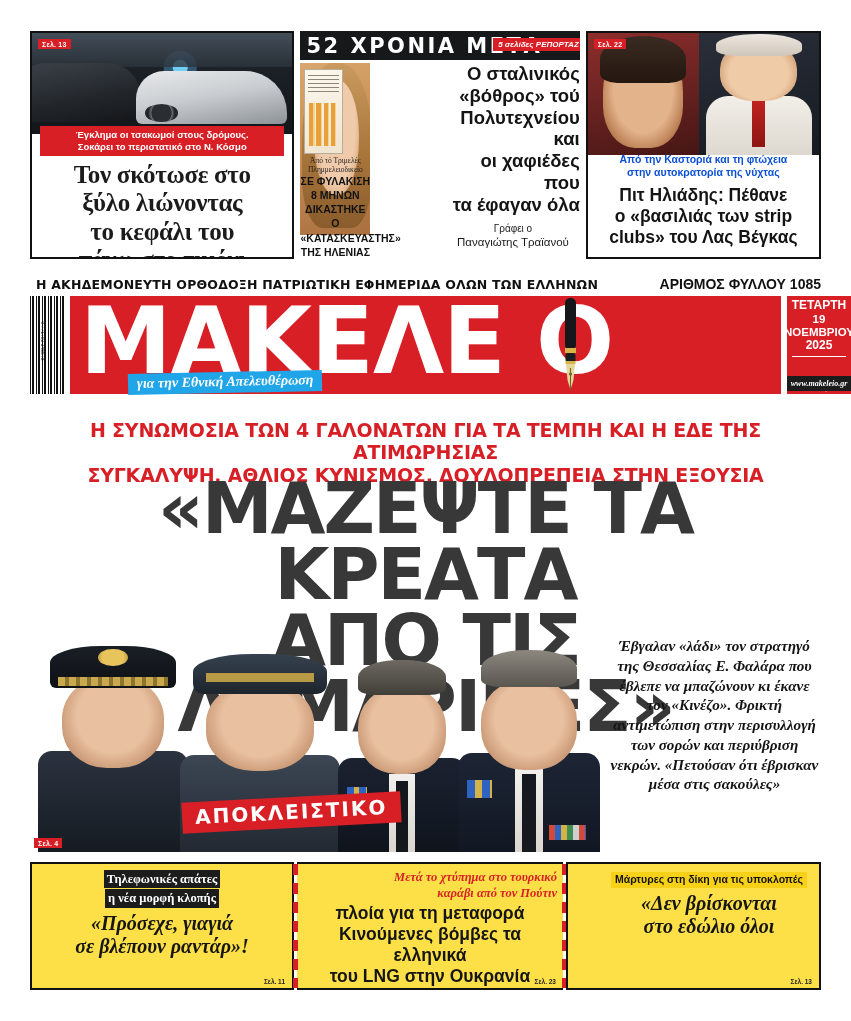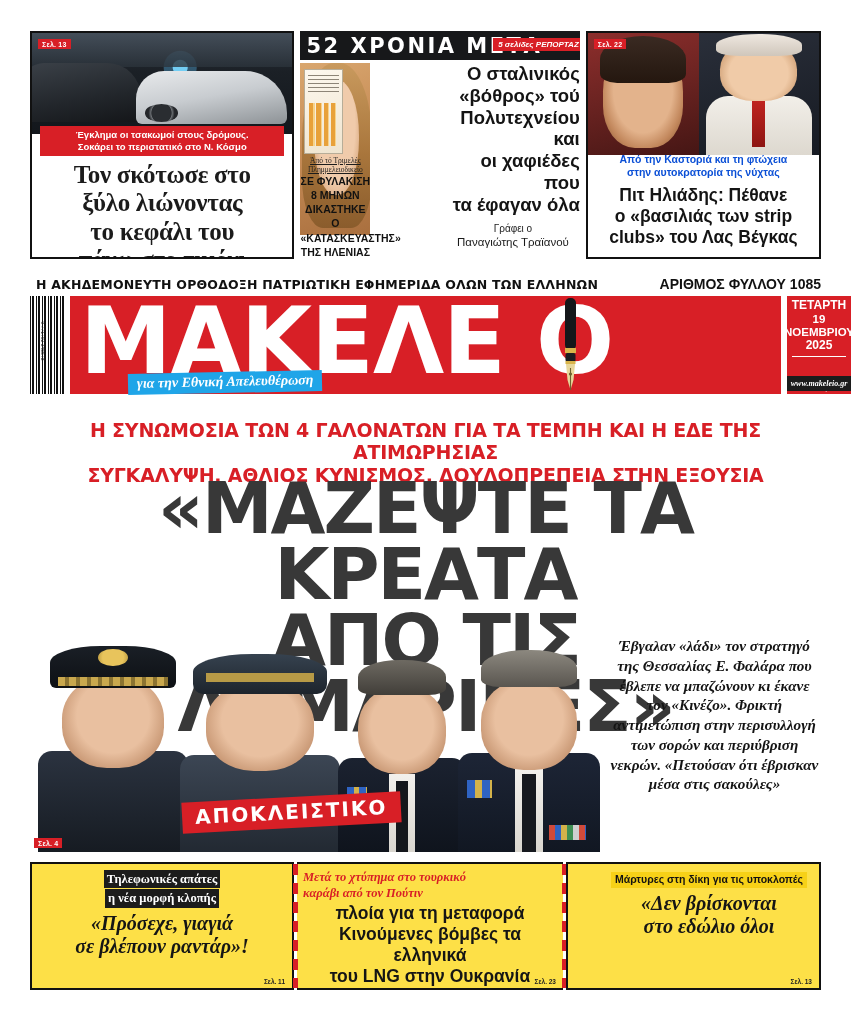--- a/index.html
+++ b/index.html
@@ -64,21 +64,21 @@
   .hair:after{content:"";position:absolute;left:18%;top:10%;width:64%;height:70%;
     background:radial-gradient(ellipse at 50% 40%,#f0cbab 0 58%,#dcae86 78%,rgba(0,0,0,0) 80%);
     border-radius:48%;}
   .adbox{position:absolute;left:4px;top:6px;width:52%;height:48%;
     background:linear-gradient(160deg,#fdf8ee,#efe4cf);border:1px solid #b7ad98;z-index:3;}
   .adbox .lines{position:absolute;left:6%;top:6%;width:86%;height:22%;
     background:repeating-linear-gradient(180deg,#8d8577 0 1px,rgba(0,0,0,0) 1px 4px);}
   .adbox .bottles{position:absolute;left:10%;bottom:8%;width:78%;height:52%;
     background:repeating-linear-gradient(90deg,#e8a13a 0 16%,#f7d38a 16%,#f7d38a 20%,rgba(0,0,0,0) 20% 26%);}
   .t2-cap{position:absolute;left:0;bottom:0;width:50%;}
-  .t2-cap-top{font-family:"Liberation Serif",serif;font-size:7.5px;text-align:center;color:#1c1c1c;text-decoration:underline;}
+  .t2-cap-top{font-family:"Liberation Serif",serif;font-size:7.5px;text-align:center;color:#1c1c1c;}
   .t2-cap-main{font-size:10.5px;font-weight:bold;text-align:center;line-height:1.35;color:#111;}
   .t2-text{width:50%;padding-left:6px;box-sizing:border-box;}
   .t2-head{font-weight:bold;font-size:18.5px;line-height:1.18;text-align:right;color:#141414;}
   .t2-by{margin-top:6px;text-align:center;font-size:11.5px;line-height:1.3;color:#1a1a1a;}
   .t2-by .small{font-size:10px;}
 
   
   .t3-photos{position:absolute;left:0;top:0;width:100%;height:122px;display:flex;}
   .t3-p1{width:48%;background:linear-gradient(165deg,#8d2e2c 0%,#6d2422 45%,#451614 100%);position:relative;overflow:hidden;}
   .t3-p2{width:52%;background:linear-gradient(165deg,#2a2f3a 0%,#161a22 100%);position:relative;overflow:hidden;}
@@ -165,21 +165,21 @@
   .bot{position:relative;border:2px solid #111;box-sizing:border-box;background:#fde047;padding:5px 6px 0 6px;}
   .b1{width:264px;}
   .b2{width:266px;border-left:none;border-right:none;}
   .b3{width:255px;padding-left:37px;}
   .dashed{position:absolute;top:0;bottom:0;width:5px;
     background:repeating-linear-gradient(180deg,#d81f26 0 11px,rgba(0,0,0,0) 11px 19px);}
   .d-left{left:-4px;} .d-right{right:-4px;}
   .b-kick-dark{background:#1c1c1c;color:#fff;text-align:center;font-weight:bold;
     font-size:12.5px;line-height:1.3;font-family:"Liberation Serif",serif;padding:1px 3px;
     display:inline-block;}
-  .b-kick-red{color:#d81f26;text-align:left;font-weight:bold;font-style:italic;
+  .b-kick-red{color:#d81f26;text-align:right;font-weight:bold;font-style:italic;
     font-size:12.5px;line-height:1.28;font-family:"Liberation Serif",serif;}
   .b-kick-yel{background:#f7d117;color:#111;text-align:center;font-weight:bold;
     font-size:10.5px;line-height:1.3;padding:1px 4px;display:inline-block;}
   .b-head-serif{text-align:center;font-family:"Liberation Serif","DejaVu Serif",serif;
     font-style:italic;font-weight:bold;font-size:20px;line-height:1.16;color:#151515;margin-top:4px;}
   .b-head-sans{text-align:center;font-weight:bold;font-size:17.5px;line-height:1.2;
     color:#151515;margin-top:2px;}
   .b-pg{position:absolute;right:7px;bottom:3px;font-size:6.5px;font-weight:bold;color:#222;}
   .center{text-align:center;}
 </style>

